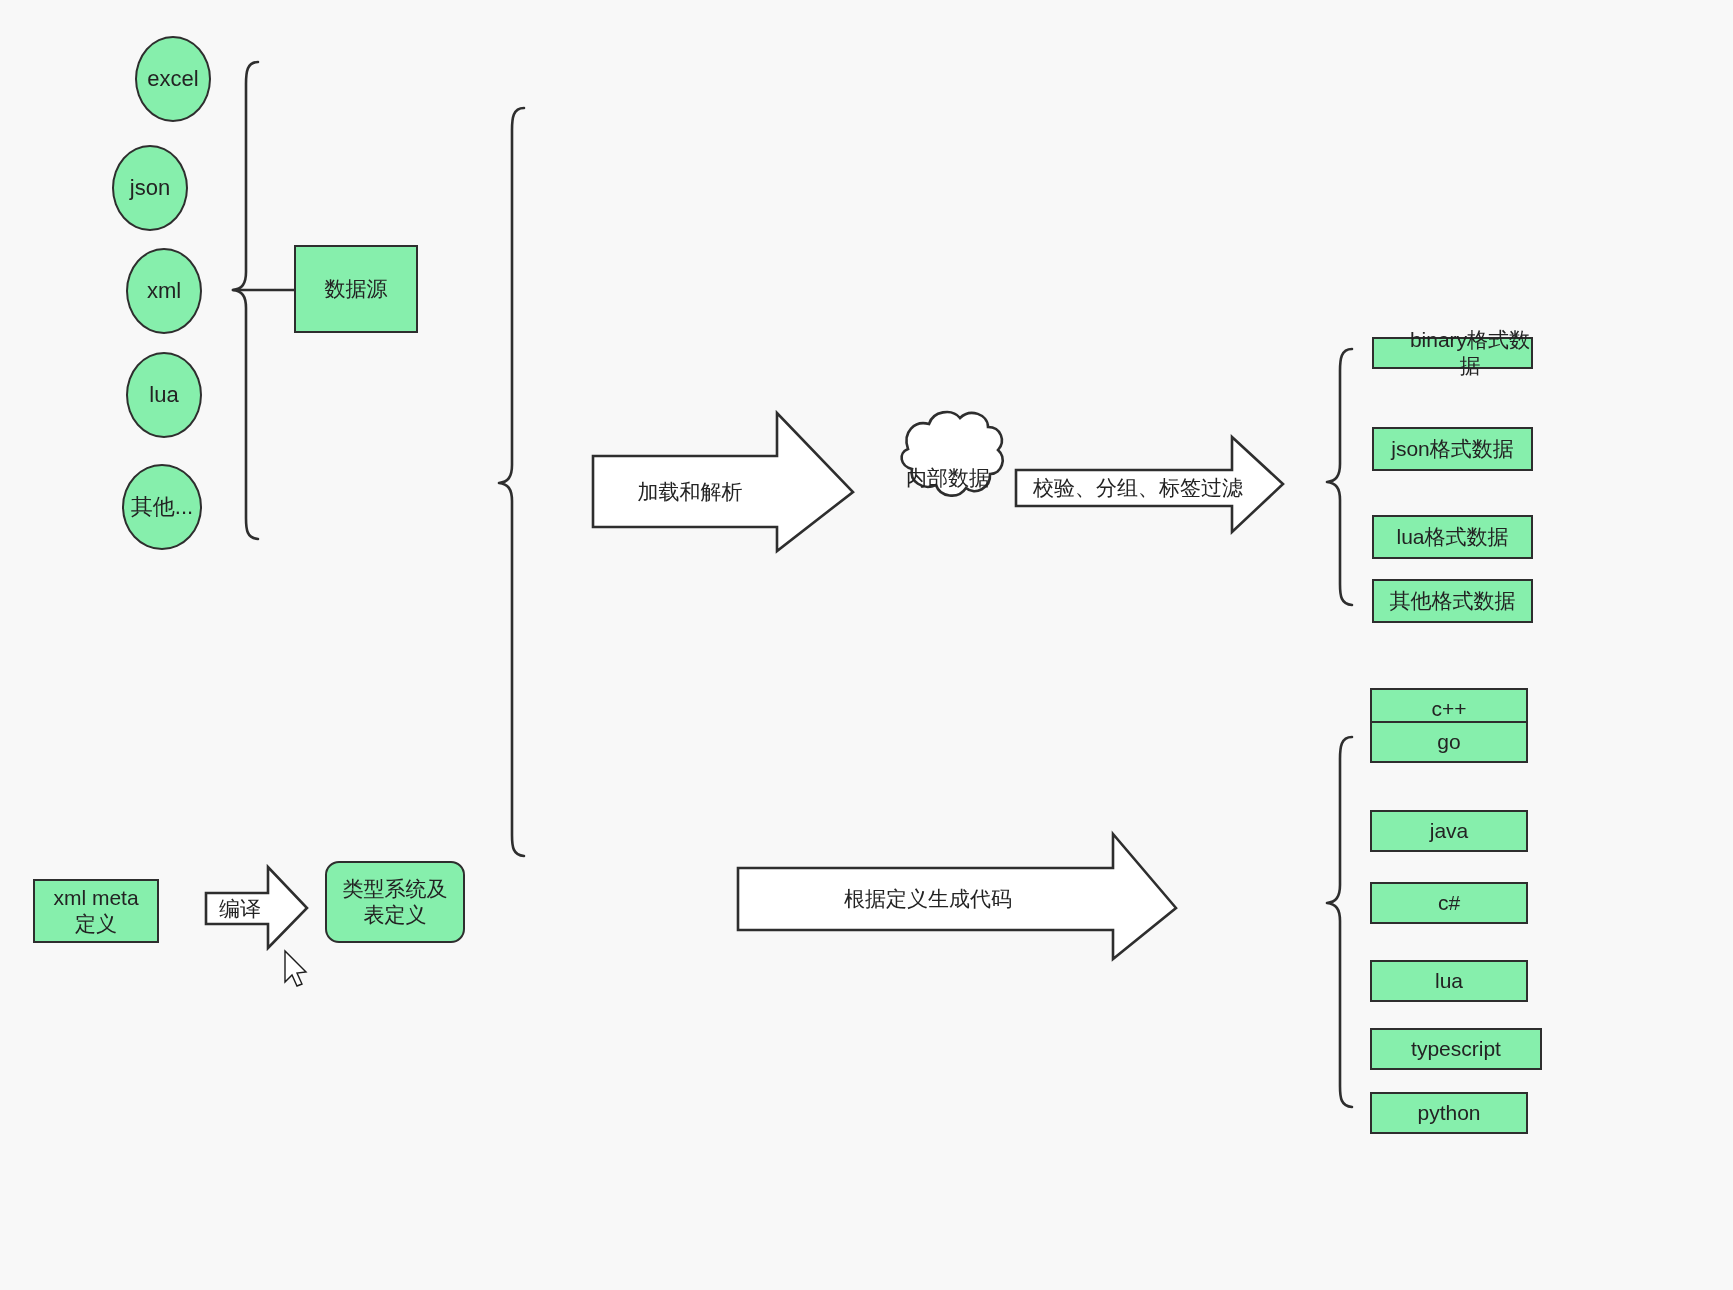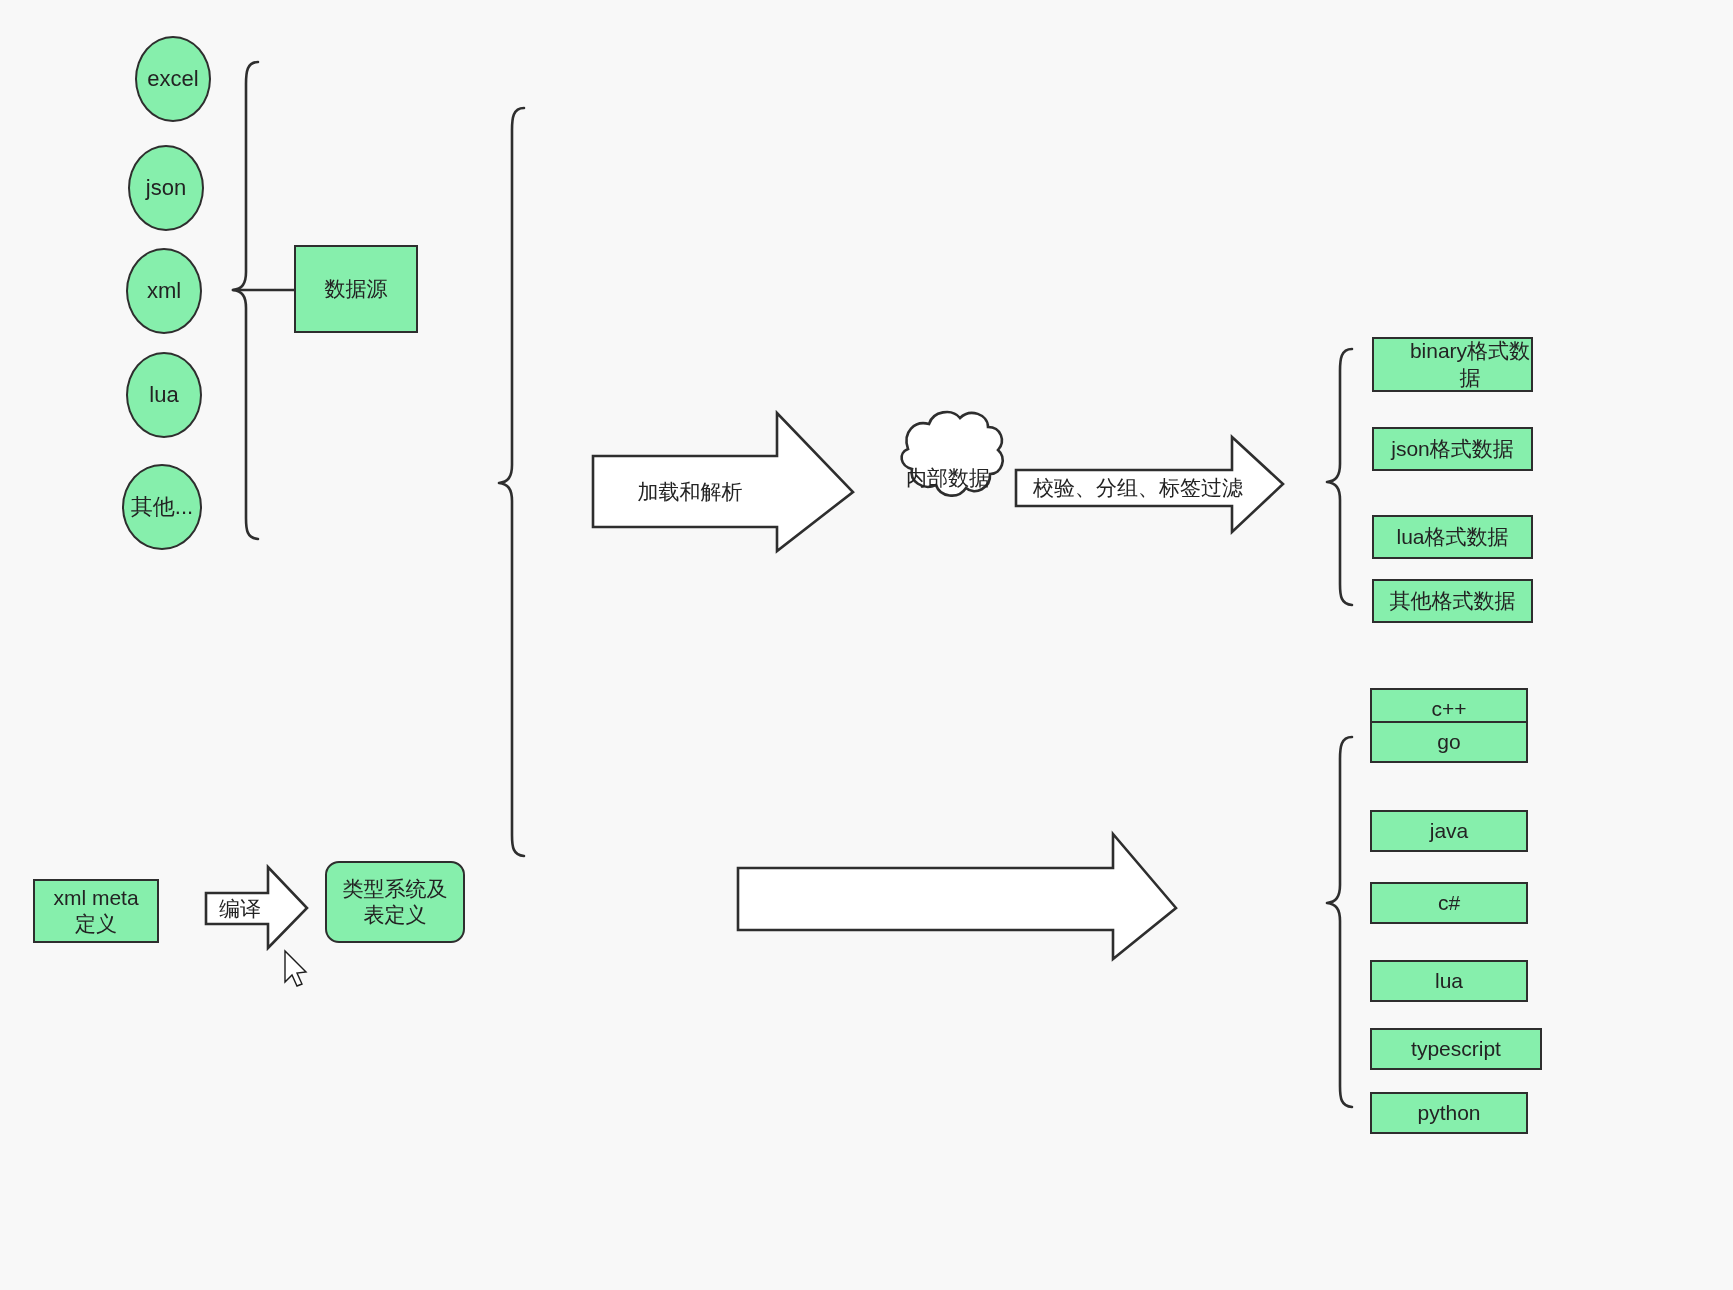--- a/index.html
+++ b/index.html
@@ -78,21 +78,21 @@
   }
 </style>
 </head>
 <body>
 
 <div id="canvas">
 
   <div class="node ellipse lbl-src" style="left:135px; top:36px; width:76px; height:86px;">
     <span>excel</span>
   </div>
-  <div class="node ellipse lbl-src" style="left:128px; top:145px; width:76px; height:86px;align-items:center;">
+  <div class="node ellipse lbl-src" style="left:112px; top:145px; width:76px; height:86px;align-items:center;">
     <span>json</span>
   </div>
   <div class="node ellipse lbl-src" style="left:126px; top:248px; width:76px; height:86px;">
     <span>xml</span>
   </div>
   <div class="node ellipse lbl-src" style="left:126px; top:352px; width:76px; height:86px;">
     <span>lua</span>
   </div>
   <div class="node ellipse lbl-src" style="left:122px; top:464px; width:80px; height:86px;">
     <span>其他...</span>
@@ -103,21 +103,21 @@
   </div>
 
   <div class="node rect lbl-box" style="left:33px; top:879px; width:126px; height:64px; padding:0 12px;">
     <span>xml meta定义</span>
   </div>
 
   <div class="node rounded lbl-box" style="left:325px; top:861px; width:140px; height:82px; padding:4px 8px;">
     <span>类型系统及表定义</span>
   </div>
 
-  <div class="node rect lbl-box" style="left:1372px; top:337px; width:161px; height:55px;padding-left:35px;">
+  <div class="node rect lbl-box" style="left:1372px; top:337px; width:161px; height:32px;padding-left:35px;">
     <span>binary格式数据</span>
   </div>
   <div class="node rect lbl-box" style="left:1372px; top:427px; width:161px; height:44px;">
     <span>json格式数据</span>
   </div>
   <div class="node rect lbl-box" style="left:1372px; top:515px; width:161px; height:44px;">
     <span>lua格式数据</span>
   </div>
   <div class="node rect lbl-box" style="left:1372px; top:579px; width:161px; height:44px;">
     <span>其他格式数据</span>
@@ -235,14 +235,17 @@
   </div>
 
   <div class="arrow-label" style="left:1020px; top:468px; width:216px; height:40px;margin-left:10px;">
     <span>校验、分组、标签过滤</span>
   </div>
 
   <div class="arrow-label" style="left:210px; top:894px; width:60px; height:30px;">
     <span>编译</span>
   </div>
 
+  <div class="arrow-label" style="left:744px; top:880px; width:368px; height:38px;">
+    <span>根据定义生成代码</span>
+  </div>
 
 </div>
 
 </body></html>

